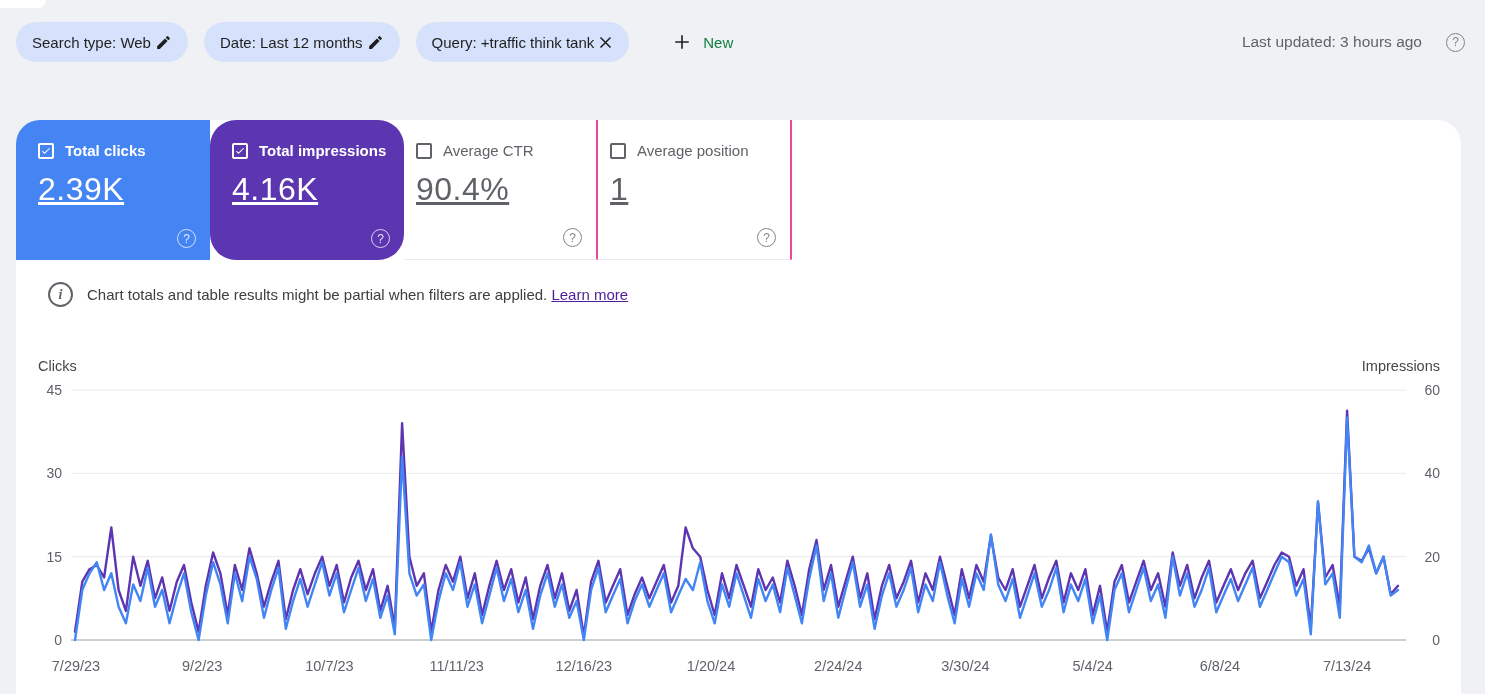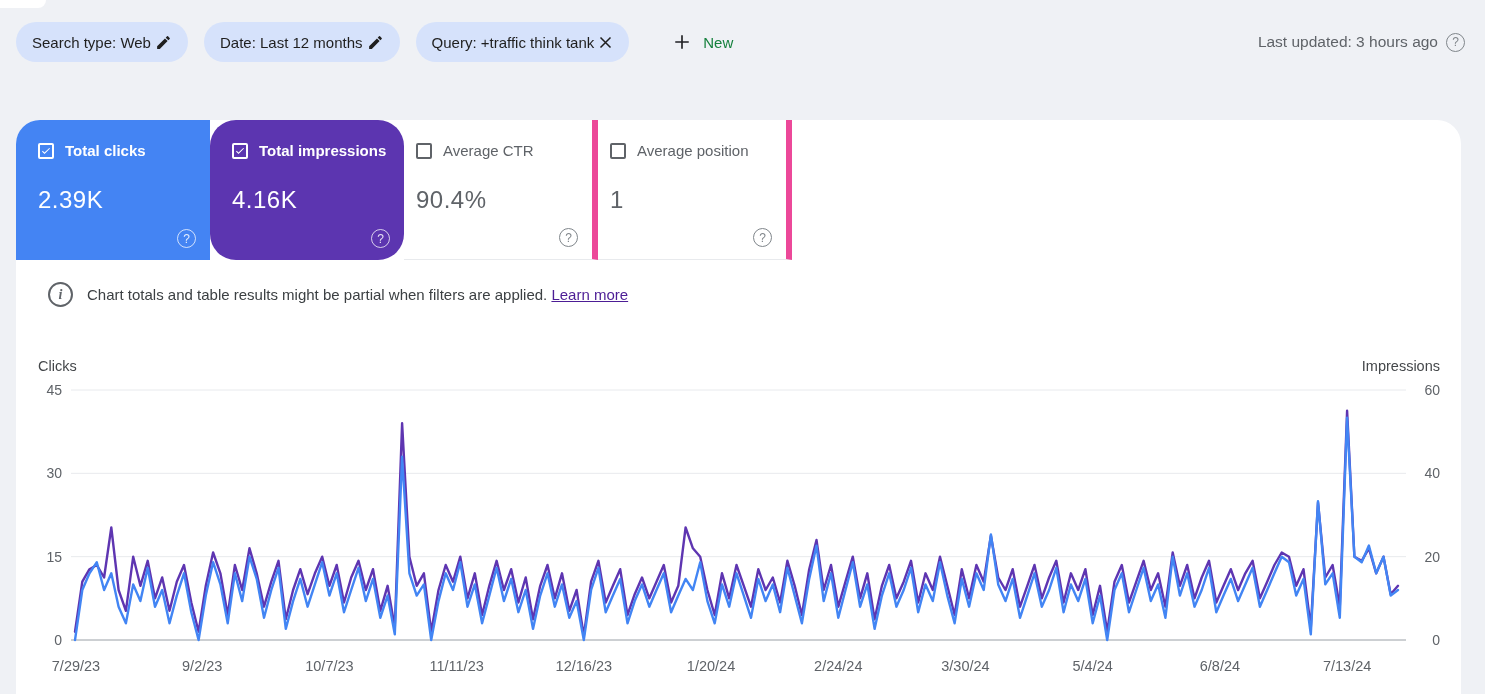--- a/index.html
+++ b/index.html
@@ -24,21 +24,21 @@
     display:inline-flex; align-items:center; gap:4px;
     padding:0 16px; font-size:15px; color:#1f1f1f; cursor:pointer;
     margin-right:16px; white-space:nowrap;
   }
   .chip svg { display:block; }
   .new-button {
     display:inline-flex; align-items:center; gap:12px; margin-left:18px;
     font-size:15px; color:#15803d; cursor:pointer; padding:6px 10px;
   }
   .last-updated {
-    margin-left:auto; display:inline-flex; align-items:center; gap:8px;
+    margin-left:auto; display:inline-flex; align-items:center; gap:24px;
     font-size:15.5px; color:#5f6368;
   }
   .q-icon {
     width:19px; height:19px; border:1.5px solid #80868b; border-radius:50%;
     display:inline-flex; align-items:center; justify-content:center;
     font-size:12px; color:#80868b; flex:0 0 auto;
   }
   
   .panel {
     position:absolute; left:16px; top:120px; width:1445px; height:574px;
@@ -52,28 +52,28 @@
   }
   .metric-card:first-child { border-top-left-radius:24px; }
   .metric-card .head { display:flex; align-items:center; gap:11px; }
   .cb {
     width:16px; height:16px; border:2px solid #ffffff; border-radius:2px;
     display:inline-flex; align-items:center; justify-content:center; flex:0 0 auto;
   }
   .cb svg { visibility:hidden; }
   .metric-card.on .cb svg { visibility:visible; }
   .metric-card .label { font-size:15px; font-weight:bold; color:#ffffff; }
-  .metric-card .value { font-size:24px; color:#ffffff; margin-top:27px; letter-spacing:.5px; }
+  .metric-card .value { font-size:32px; color:#ffffff; margin-top:12px; letter-spacing:.5px;text-decoration:underline; }
   .metric-card .help {
     position:absolute; right:14px; bottom:12px;
     width:19px; height:19px; border:1.5px solid rgba(255,255,255,.75); border-radius:50%;
     display:flex; align-items:center; justify-content:center;
     font-size:12px; color:rgba(255,255,255,.85);
   }
-  .metric-card.plain { border-bottom:1px solid #e8eaed; border-right:6px solid #ec4899;padding-left:12px; }
+  .metric-card.plain { border-bottom:1px solid #e8eaed; border-right:2px solid #ec4899;padding-left:12px; }
   .metric-card.plain .label { color:#5f6368; font-weight:normal; }
   .metric-card.plain .value { color:#5f6368; }
   .metric-card.plain .cb { border-color:#5f6368; }
   .metric-card.plain .help { border-color:#80868b; color:#80868b; }
   
   .banner {
     position:absolute; left:32px; top:162px; display:flex; align-items:center; gap:14px;
     font-size:15px; color:#3c4043;
   }
   .info-icon {

